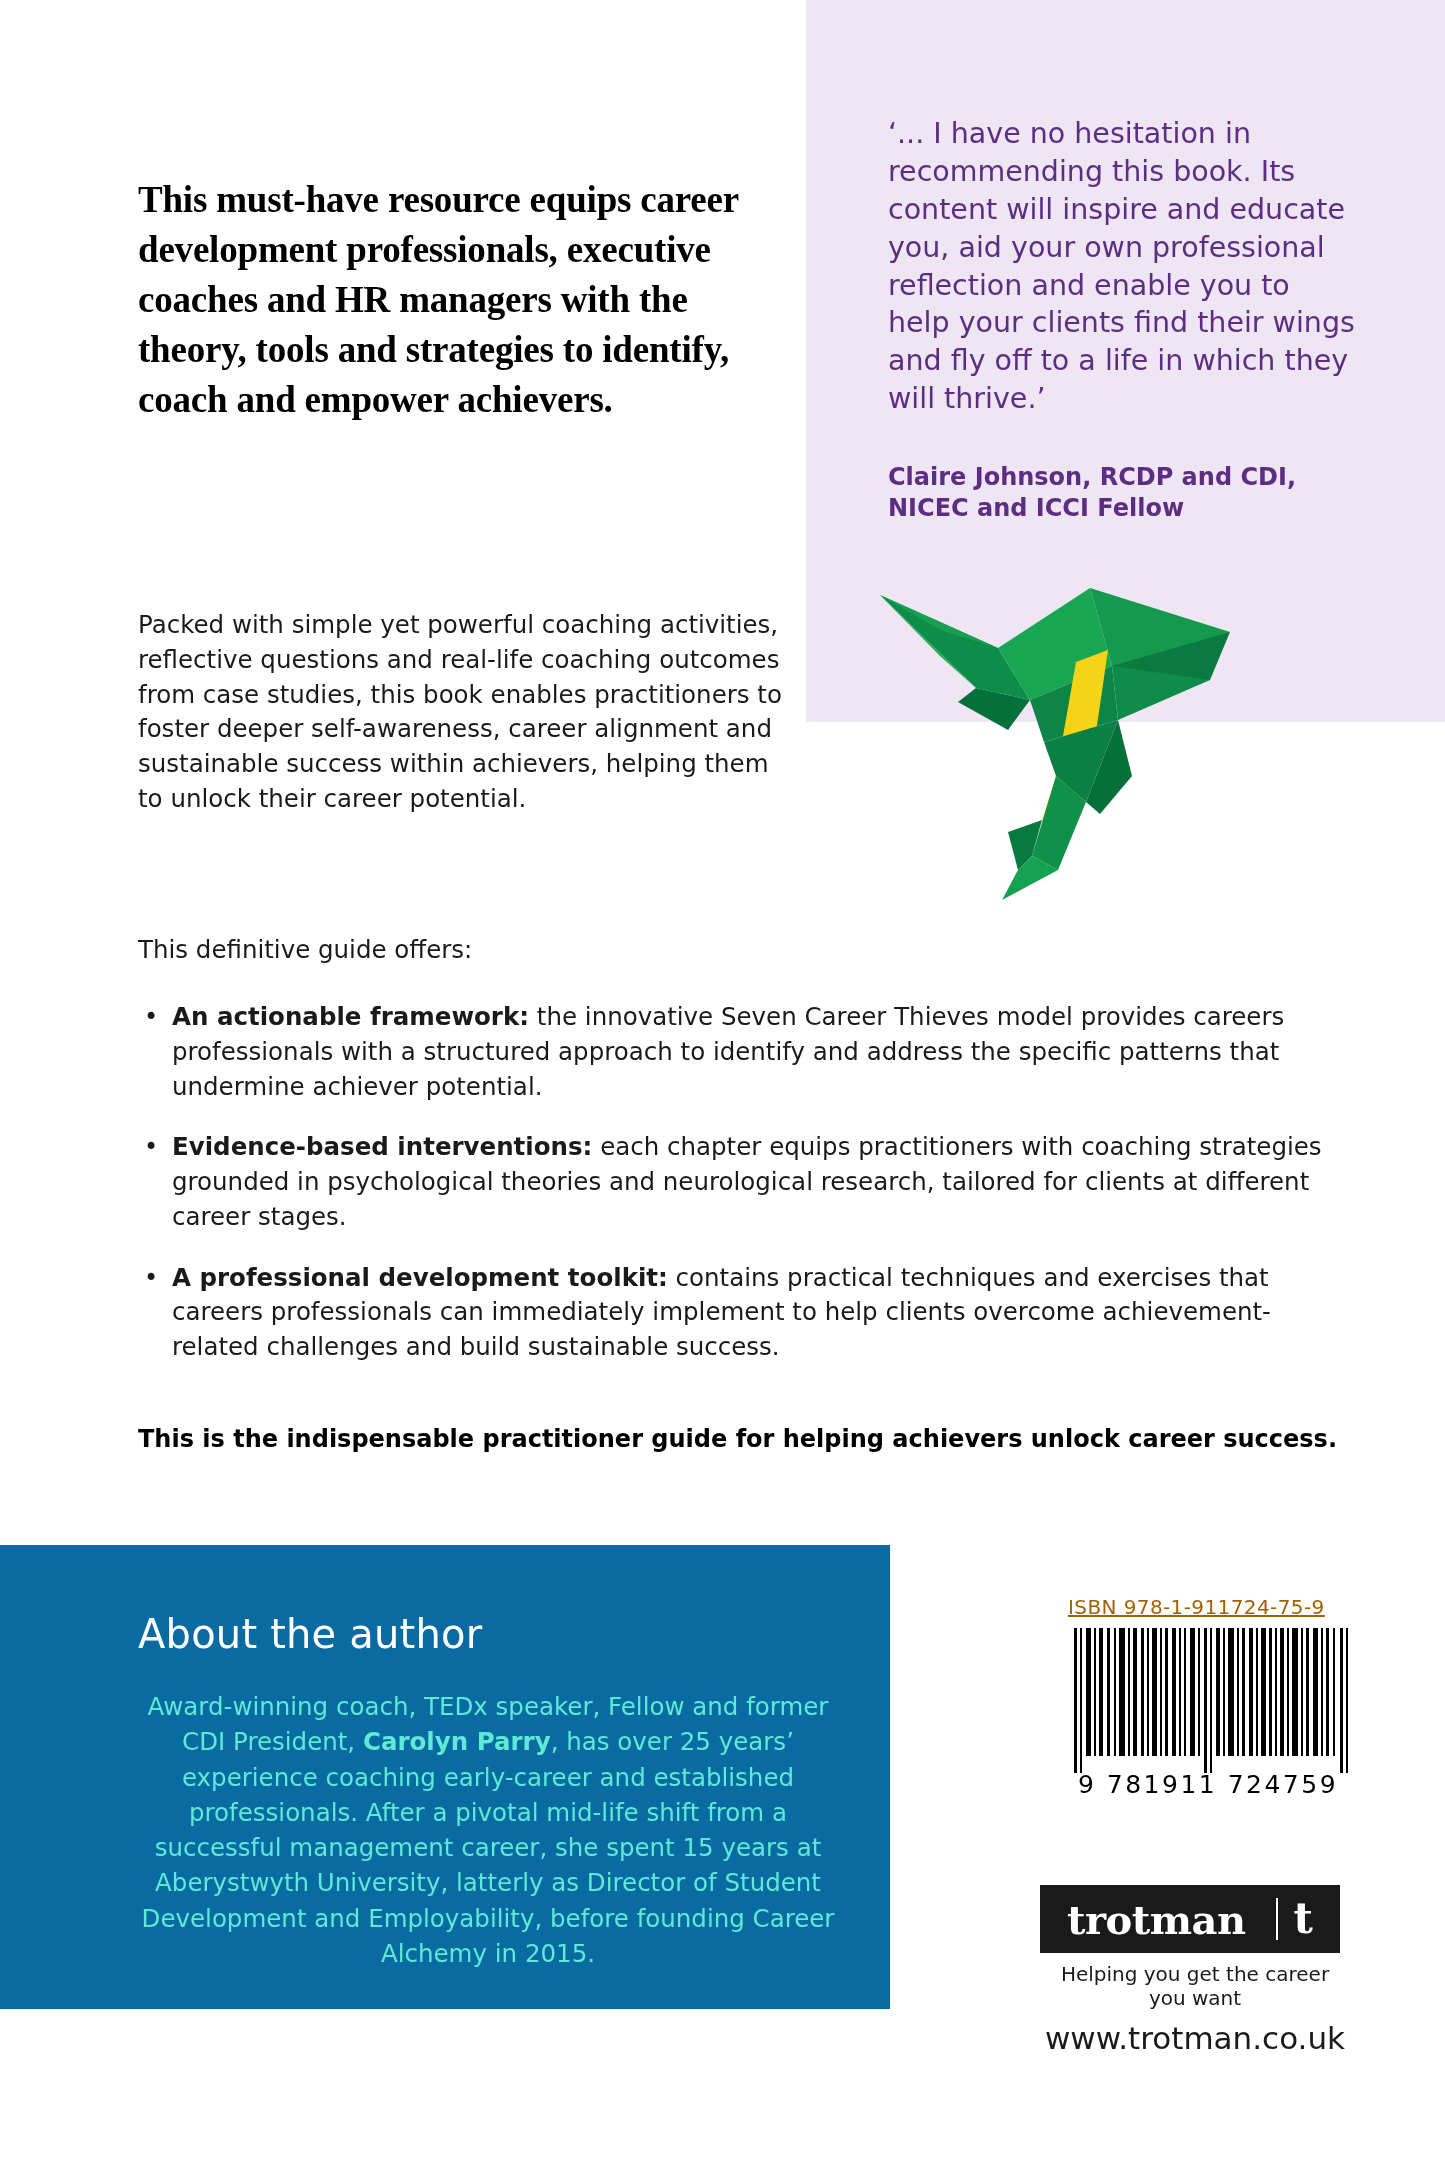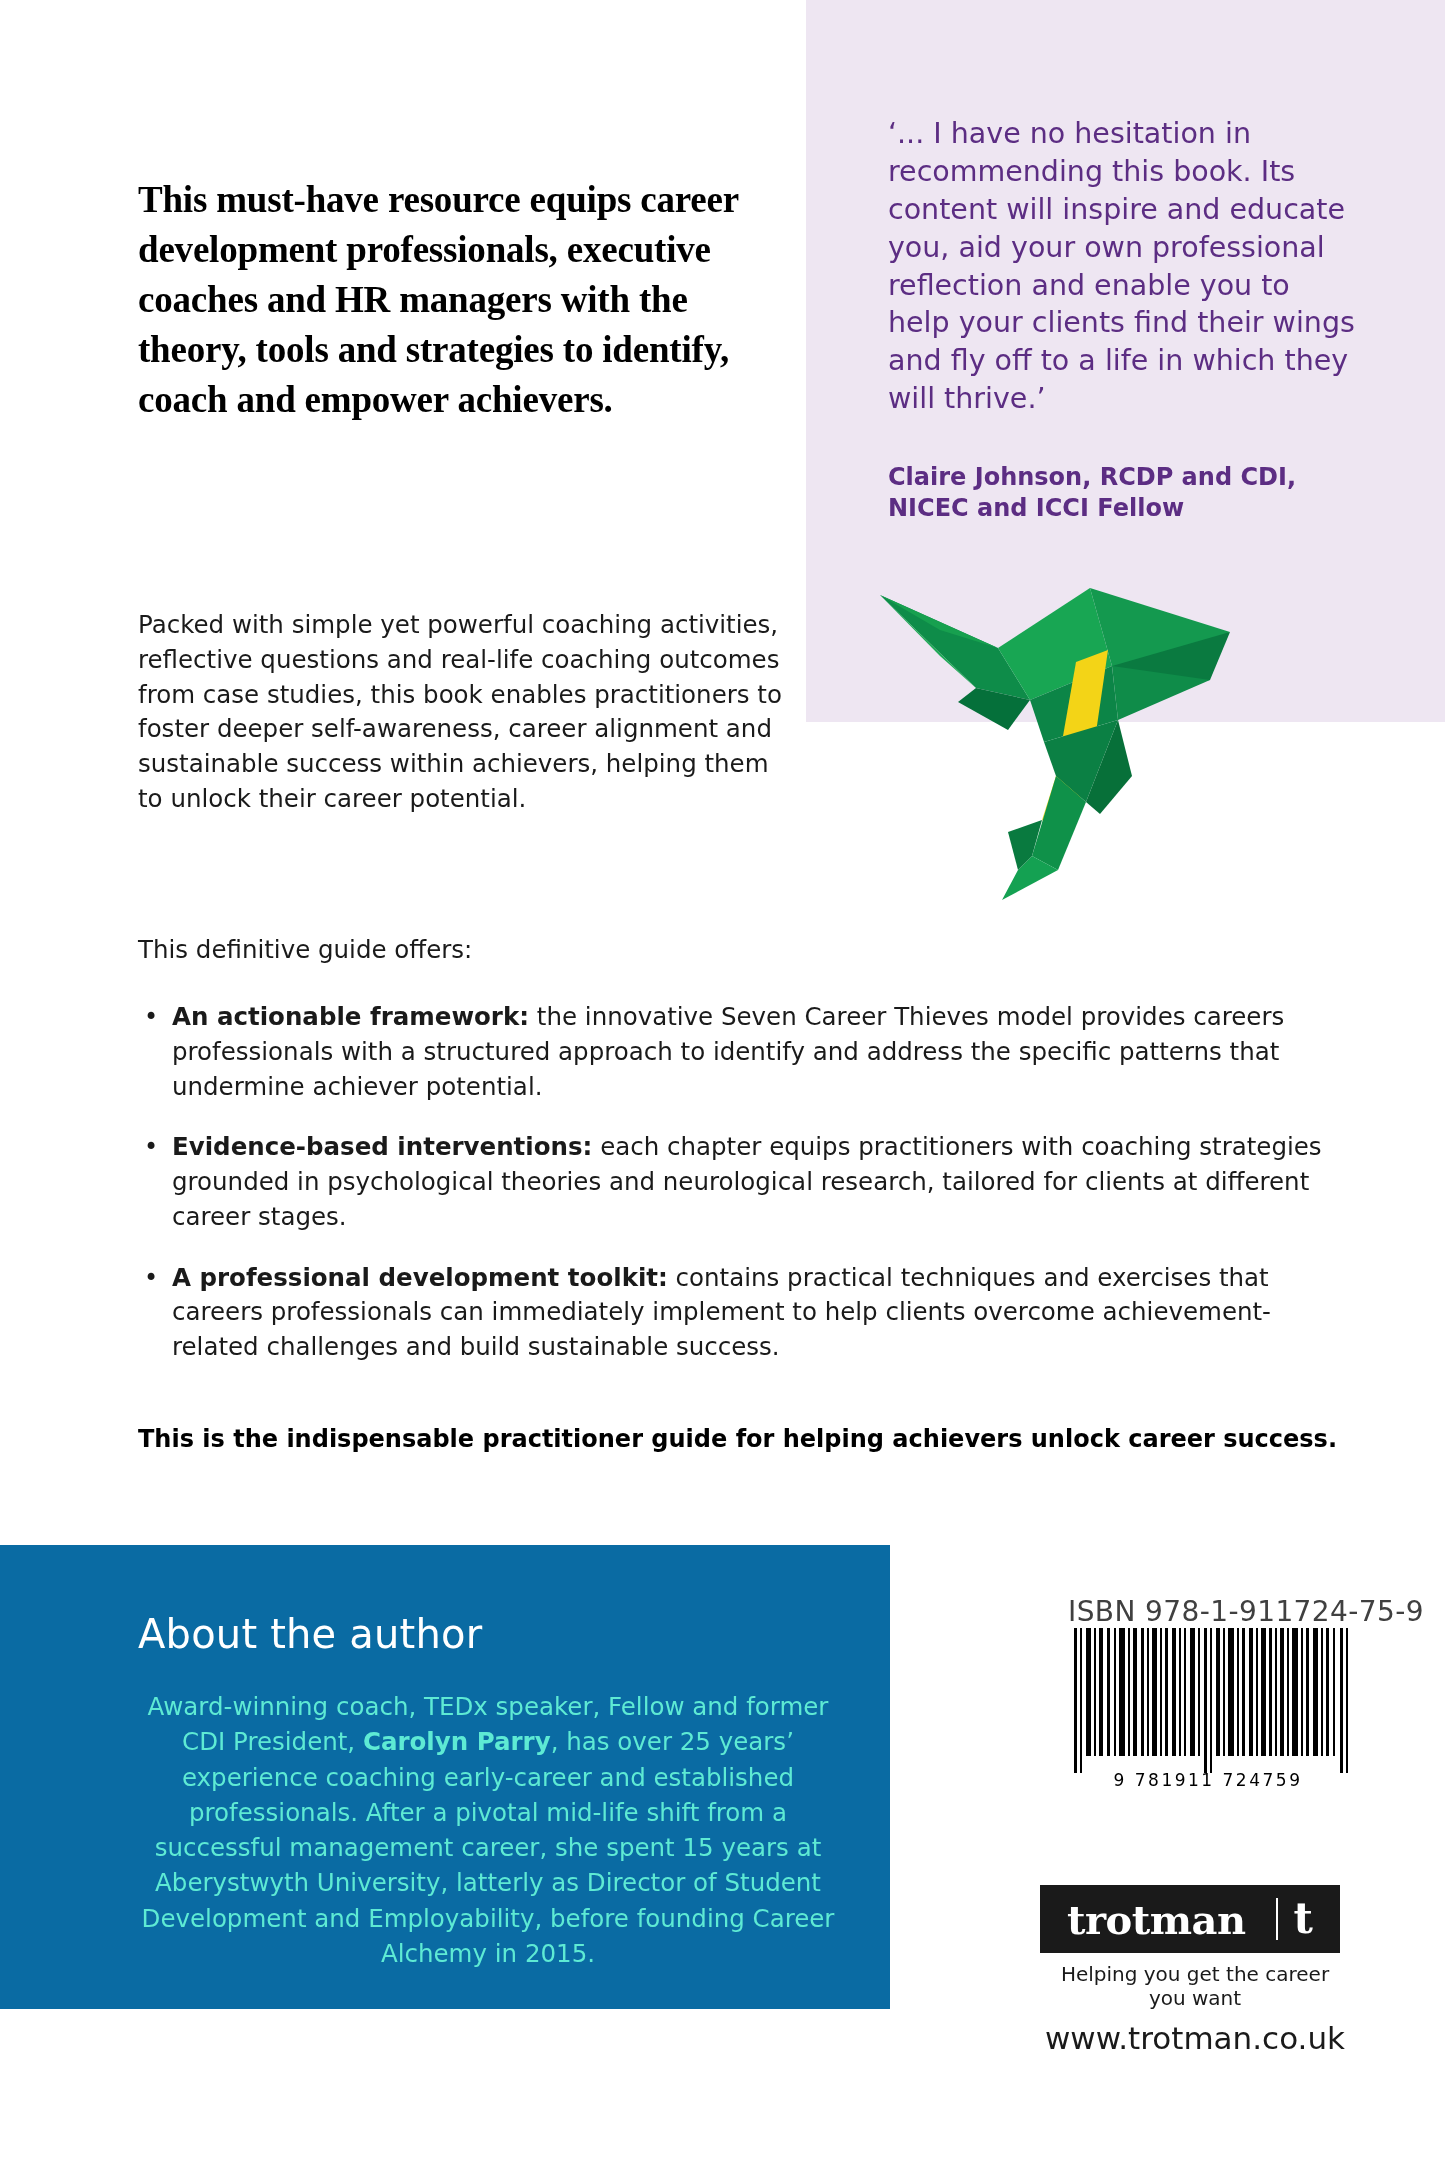--- a/index.html
+++ b/index.html
@@ -150,23 +150,24 @@
     text-align: center;
   }
   .author-body b { font-weight: bold; }
 
   
   .isbn-text {
     position: absolute;
     top: 1595px;
     left: 1068px;
     font-family: "DejaVu Sans", sans-serif;
-    font-size: 28px;
-    color: #404040;
+    font-size: 20px;
+    color: #a16207;
     letter-spacing: 0.4px;
+    text-decoration: underline;
   }
   .barcode-box {
     position: absolute;
     top: 1628px;
     left: 1068px;
     width: 290px;
     height: 145px;
     background: #fff;
   }
   .barcode-box .bars {
@@ -174,21 +175,21 @@
     align-items: flex-end;
     height: 145px;
     width: 290px;
   }
   .barcode-digits {
     position: absolute;
     top: 1770px;
     left: 1048px;
     width: 320px;
     font-family: "DejaVu Sans", sans-serif;
-    font-size: 17px;
+    font-size: 25px;
     letter-spacing: 2.5px;
     color: #000;
     text-align: center;
   }
 
   
   .trotman-box {
     position: absolute;
     top: 1885px;
     left: 1040px;

